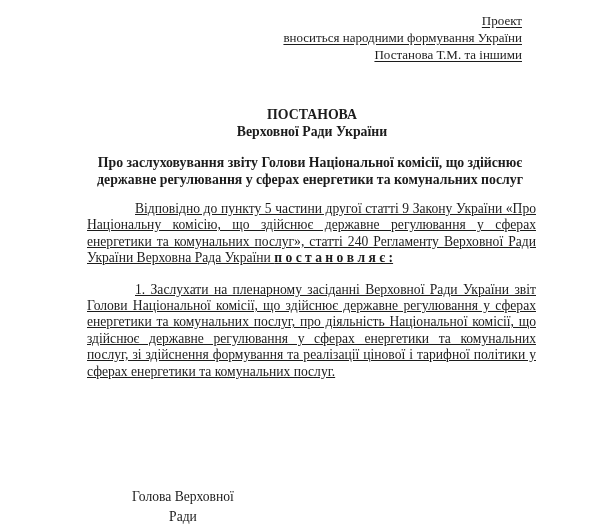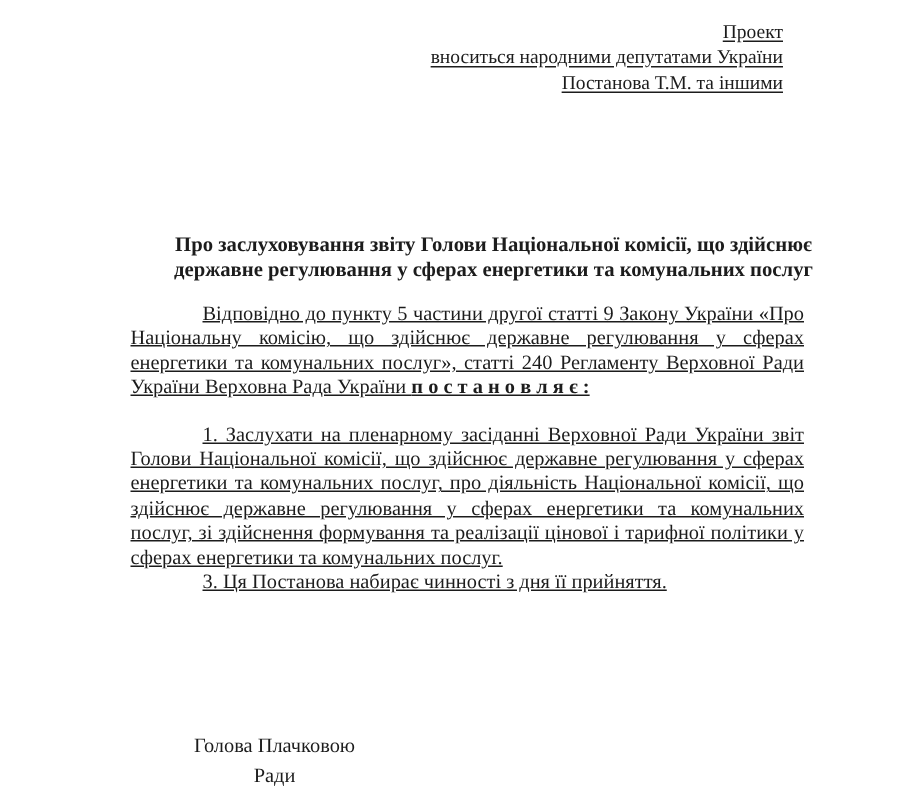--- a/index.html
+++ b/index.html
@@ -35,21 +35,21 @@
     left: 67px;
     width: 450px;
     text-align: center;
     font-weight: bold;
     font-size: 13.8px;
     line-height: 17px;
   }
   .doc-title {
     position: absolute;
     top: 155px;
-    left: 76px;
+    left: 57px;
     width: 466px;
     text-align: center;
     font-weight: bold;
     font-size: 13.8px;
     line-height: 16.5px;
   }
   .doc-body {
     position: absolute;
     top: 201px;
     left: 67px;
@@ -79,34 +79,37 @@
     line-height: 20px;
   }
 </style>
 </head>
 <body>
 
 <div class="page">
 
   <div class="doc-header">
     <div class="hline">Проект</div>
-    <div class="hline">вноситься народними депутатами України</div>
+    <div class="hline">вноситься народними формування України</div>
     <div class="hline">Постанова Т.М. та іншими</div>
   </div>
 
+  <div class="heading">
+    <div>ПОСТАНОВА</div>
+    <div>Верховної Ради України</div>
+  </div>
 
   <div class="doc-title">
     <div>Про заслуховування звіту Голови Національної комісії, що здійснює</div>
     <div>державне регулювання у сферах енергетики та комунальних послуг</div>
   </div>
 
   <div class="doc-body">
     <p><span>Відповідно до пункту 5 частини другої статті 9 Закону України «Про Національну комісію, що здійснює державне регулювання у сферах енергетики та комунальних послуг», статті 240 Регламенту Верховної Ради України Верховна Рада України </span><span class="bold-resolve">п о с т а н о в л я є :</span></p>
     <p class="gap-before">1. Заслухати на пленарному засіданні Верховної Ради України звіт Голови Національної комісії, що здійснює державне регулювання у сферах енергетики та комунальних послуг, про діяльність Національної комісії, що здійснює державне регулювання у сферах енергетики та комунальних послуг, зі здійснення формування та реалізації цінової і тарифної політики у сферах енергетики та комунальних послуг.</p>
-    <p>3. Ця Постанова набирає чинності з дня її прийняття.</p>
   </div>
 
   <div class="doc-footer">
-    <div>Голова Плачковою Ради</div>
+    <div>Голова Верховної Ради</div>
     <div>України</div>
   </div>
 
 </div>
 
 </body></html>

